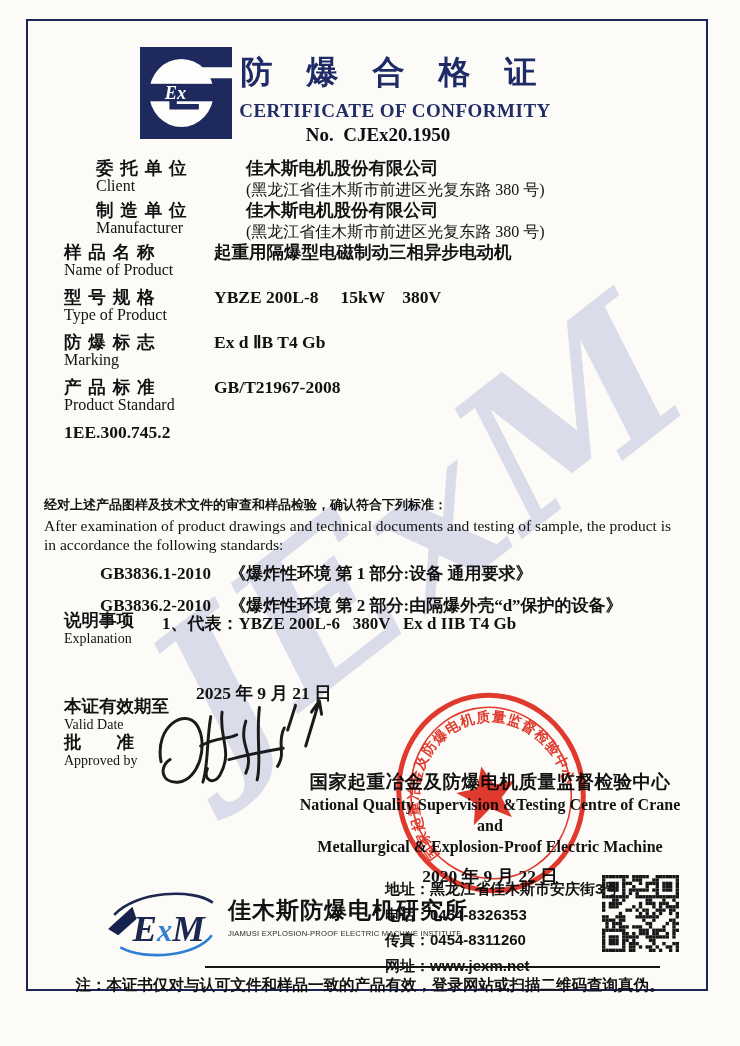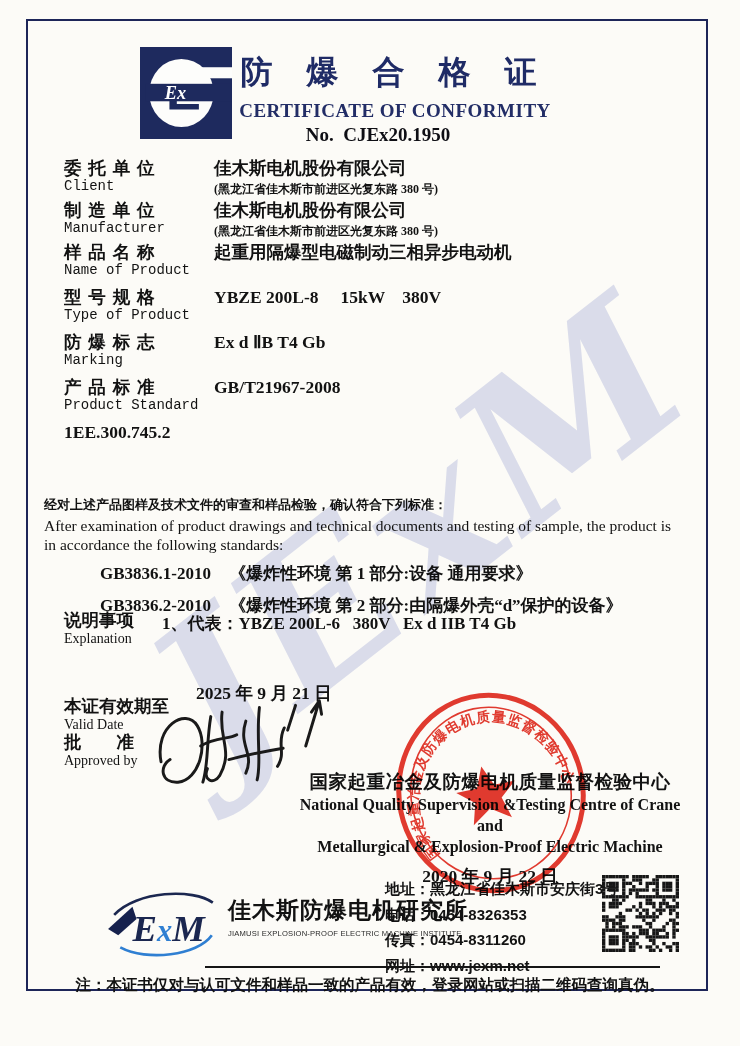--- a/index.html
+++ b/index.html
@@ -21,27 +21,27 @@
   .title{left:228px;top:46px;width:334px;text-align:center;font-weight:bold;
          font-size:32px;letter-spacing:13px;color:#1f2b66;line-height:52px;white-space:nowrap;}
   .subtitle{left:228px;top:100px;width:334px;text-align:center;font-weight:bold;
          font-size:19px;color:#222d66;letter-spacing:0.5px;white-space:nowrap;}
   .certno{left:228px;top:124px;width:300px;text-align:center;font-weight:bold;
          font-size:19px;color:#0e0e14;white-space:pre;}
 
   
   .fields{left:64px;top:158px;width:630px;}
   .frow{display:flex;margin-bottom:9px;}
-  .frow.has-note{margin-bottom:2px;}
+  .frow.has-note{margin-bottom:2px;margin-left:32px;}
   .flabel{width:150px;flex:none;}
   .fl-cn{font-family:"Liberation Sans",sans-serif;font-weight:bold;font-size:17.5px;
          line-height:20px;letter-spacing:1px;}
-  .fl-en{font-size:14px;line-height:16px;font-family:Liberation Mono, monospace;}
+  .fl-en{font-size:16px;line-height:16px;}
   .fval .fvalue{font-weight:bold;font-size:17.5px;line-height:20px;white-space:pre;}
-  .fval .fnote{font-weight:bold;font-size:12px;line-height:17px;margin-top:3px;}
+  .fval .fnote{font-weight:normal;font-size:16px;line-height:17px;margin-top:3px;}
 
   
   .statement{left:44px;top:494px;width:650px;}
   .st-cn{font-family:"Liberation Sans",sans-serif;font-weight:bold;font-size:13px;line-height:22px;}
   .st-en{font-size:15.5px;line-height:19px;width:640px;}
   .standards{margin-top:9px;padding-left:56px;}
   .std-line{font-weight:bold;font-size:17px;line-height:22px;margin-bottom:10px;white-space:nowrap;}
   .std-code{margin-right:14px;}
 
   

